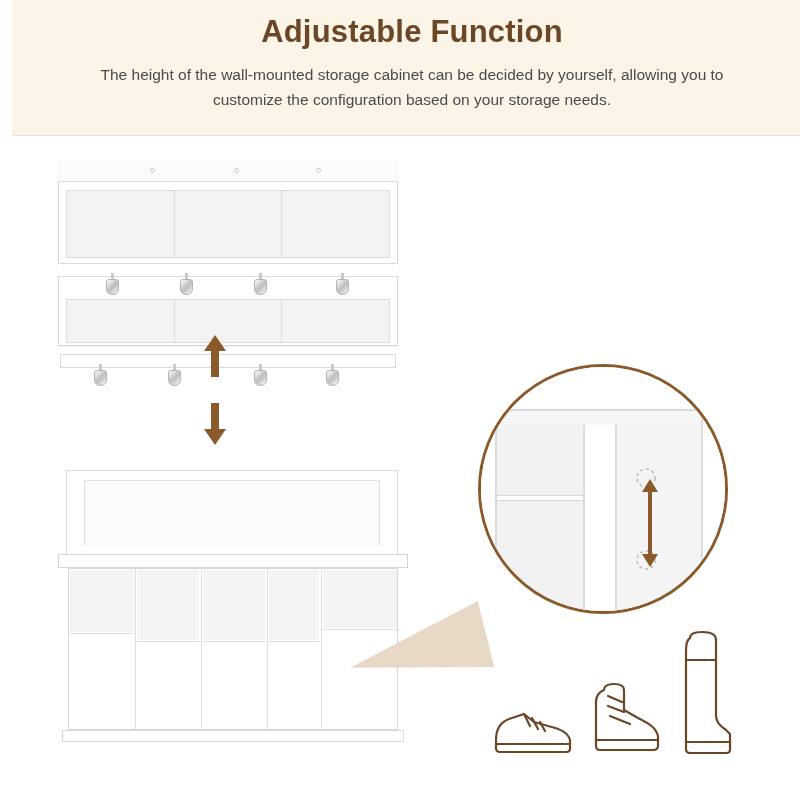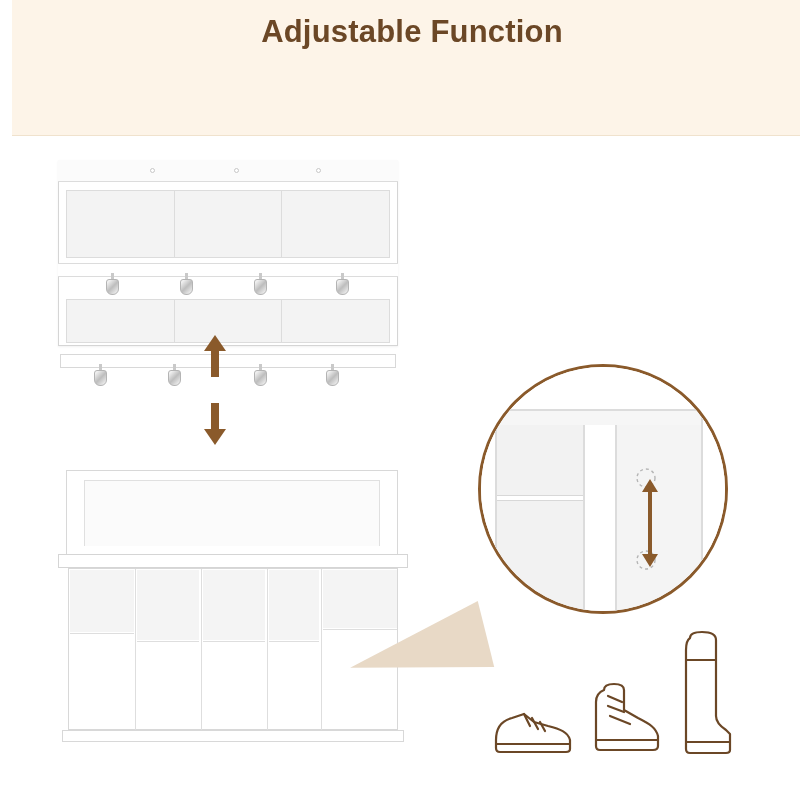--- a/index.html
+++ b/index.html
@@ -150,20 +150,21 @@
   
   #shoe-icons { position: absolute; left: 490px; top: 630px; width: 250px; height: 140px; }
 </style>
 </head>
 <body>
 
 <div id="page">
 
   <div class="header">
     <div class="header-title">Adjustable Function</div>
+    <div class="header-sub">The height of the wall-mounted storage cabinet can be decided by yourself, allowing you to customize the configuration based on your storage needs.</div>
   </div>
 
 
   <div id="wall-cabinet">
     <div class="body"></div>
     <div class="topcap"></div>
     <div class="screw" style="left:92px; top:8px;"></div>
     <div class="screw" style="left:176px; top:8px;"></div>
     <div class="screw" style="left:258px; top:8px;"></div>
 

